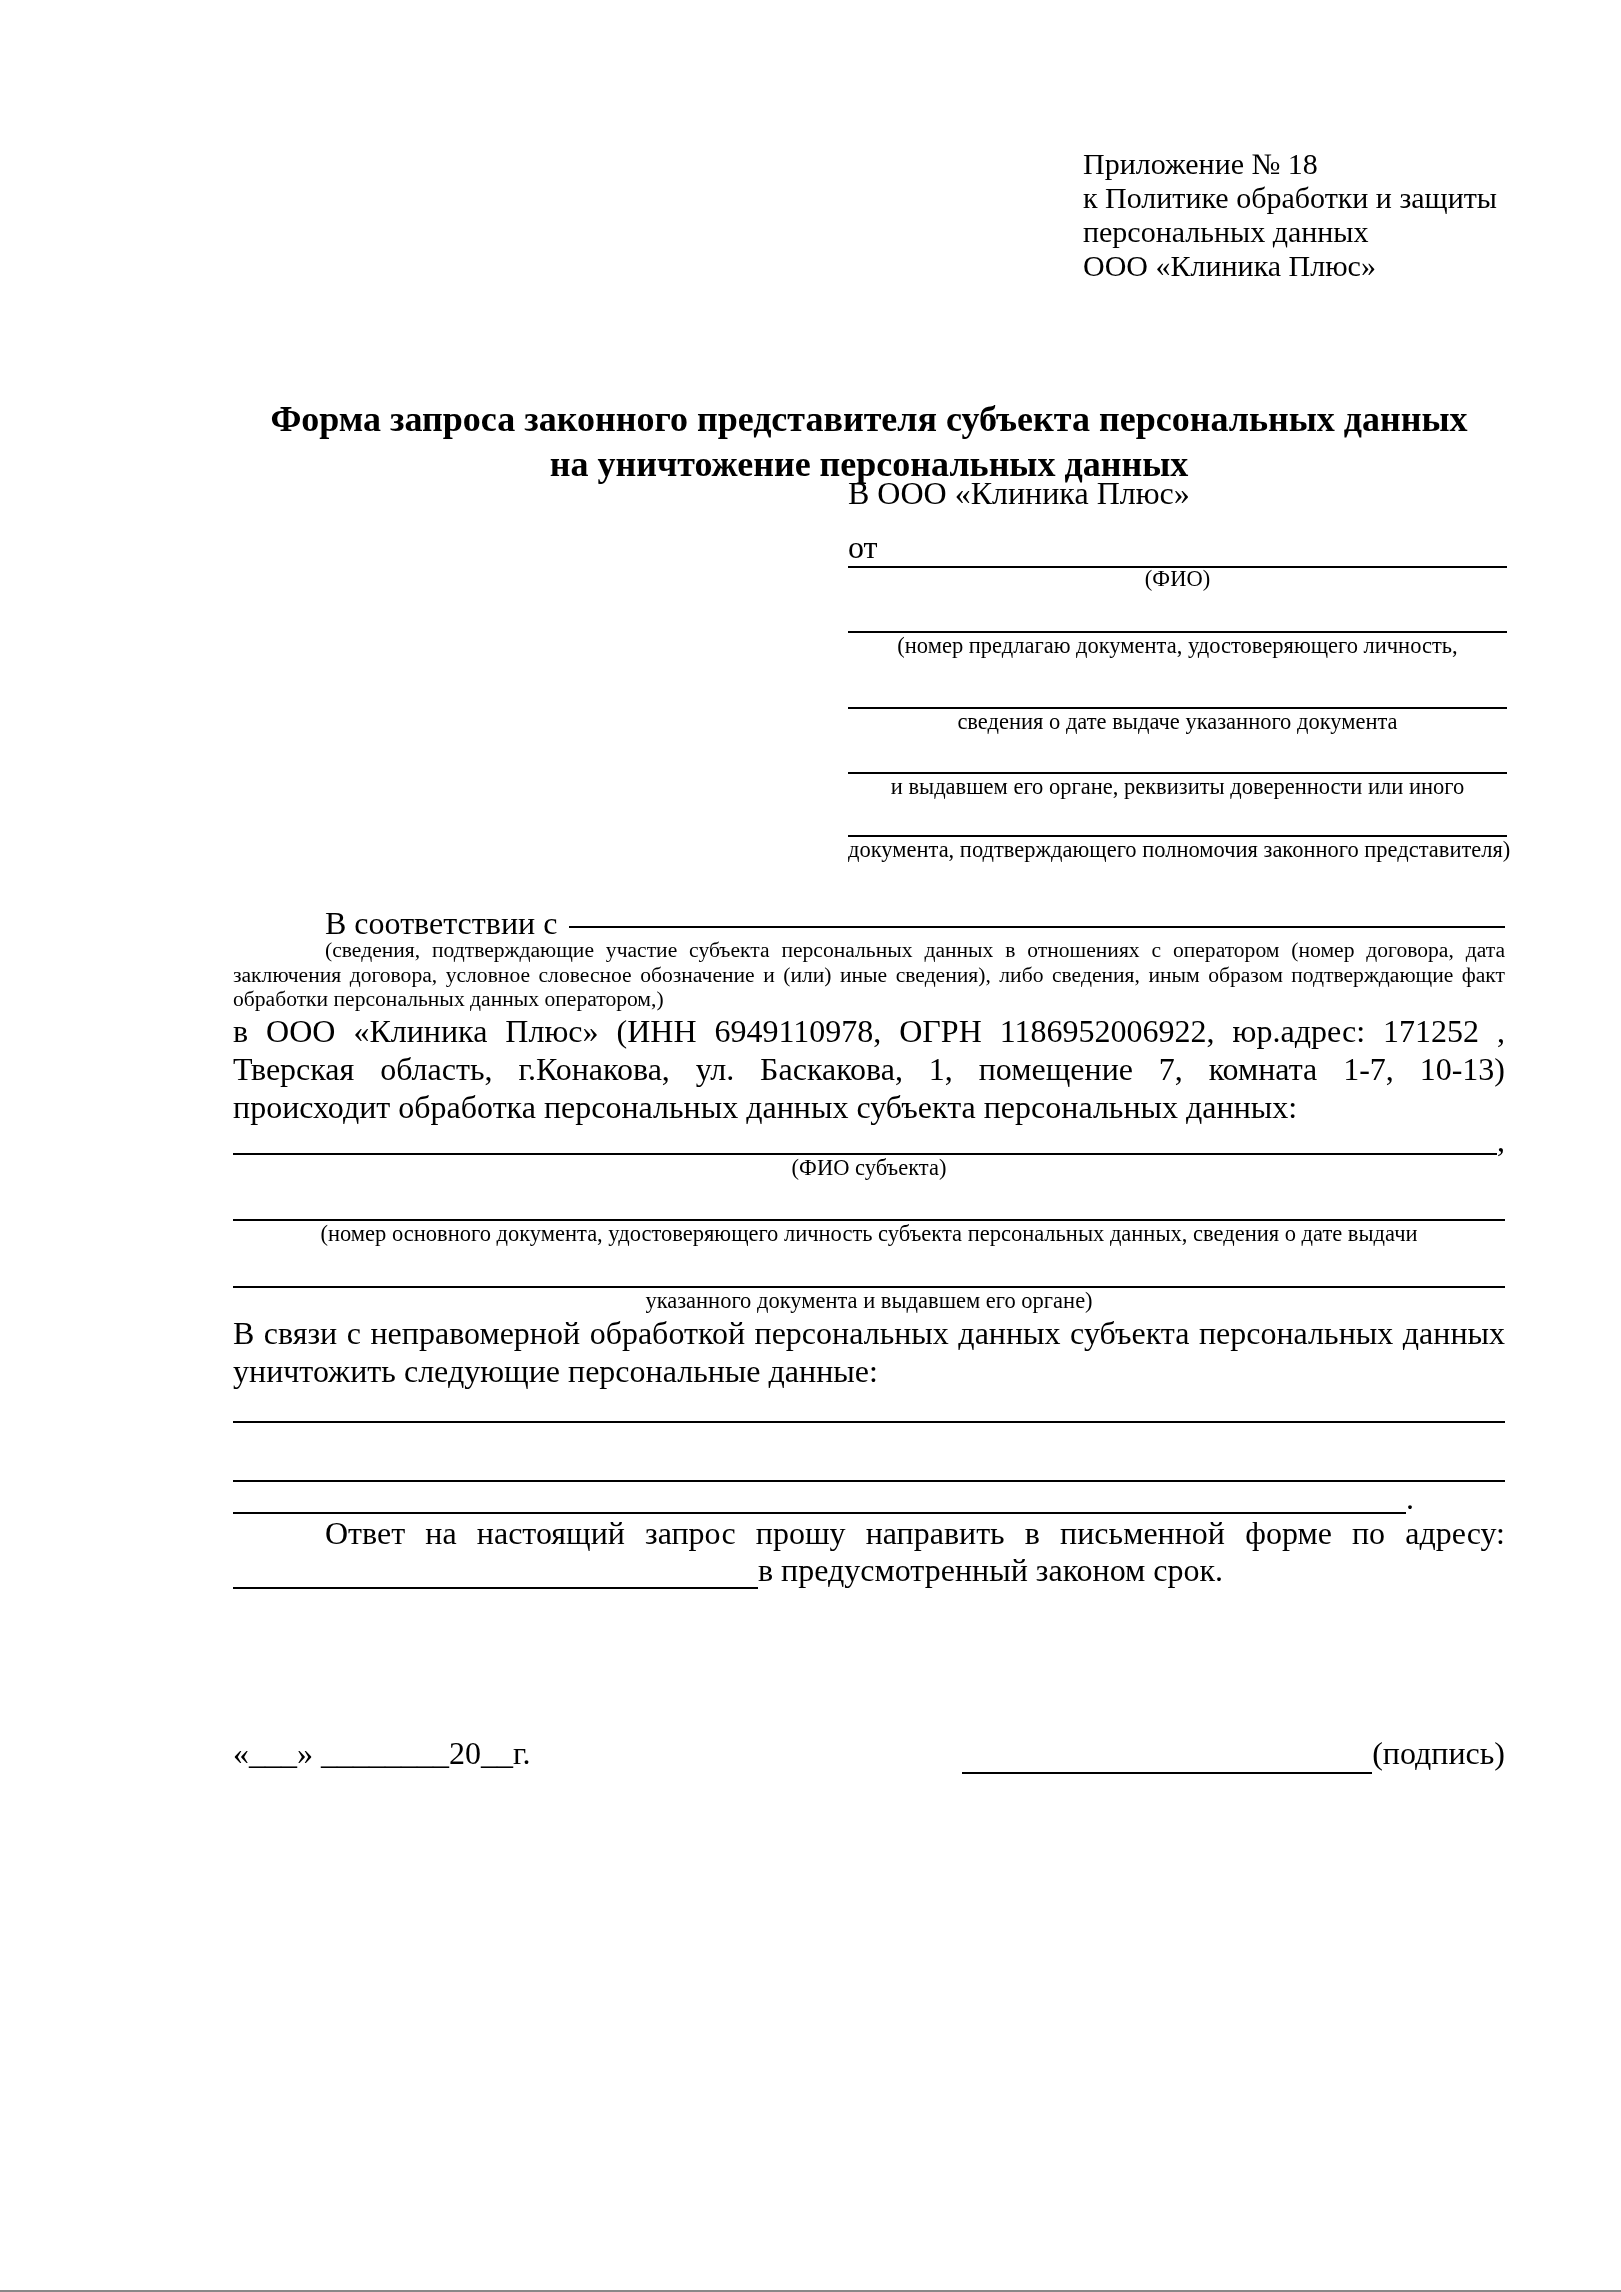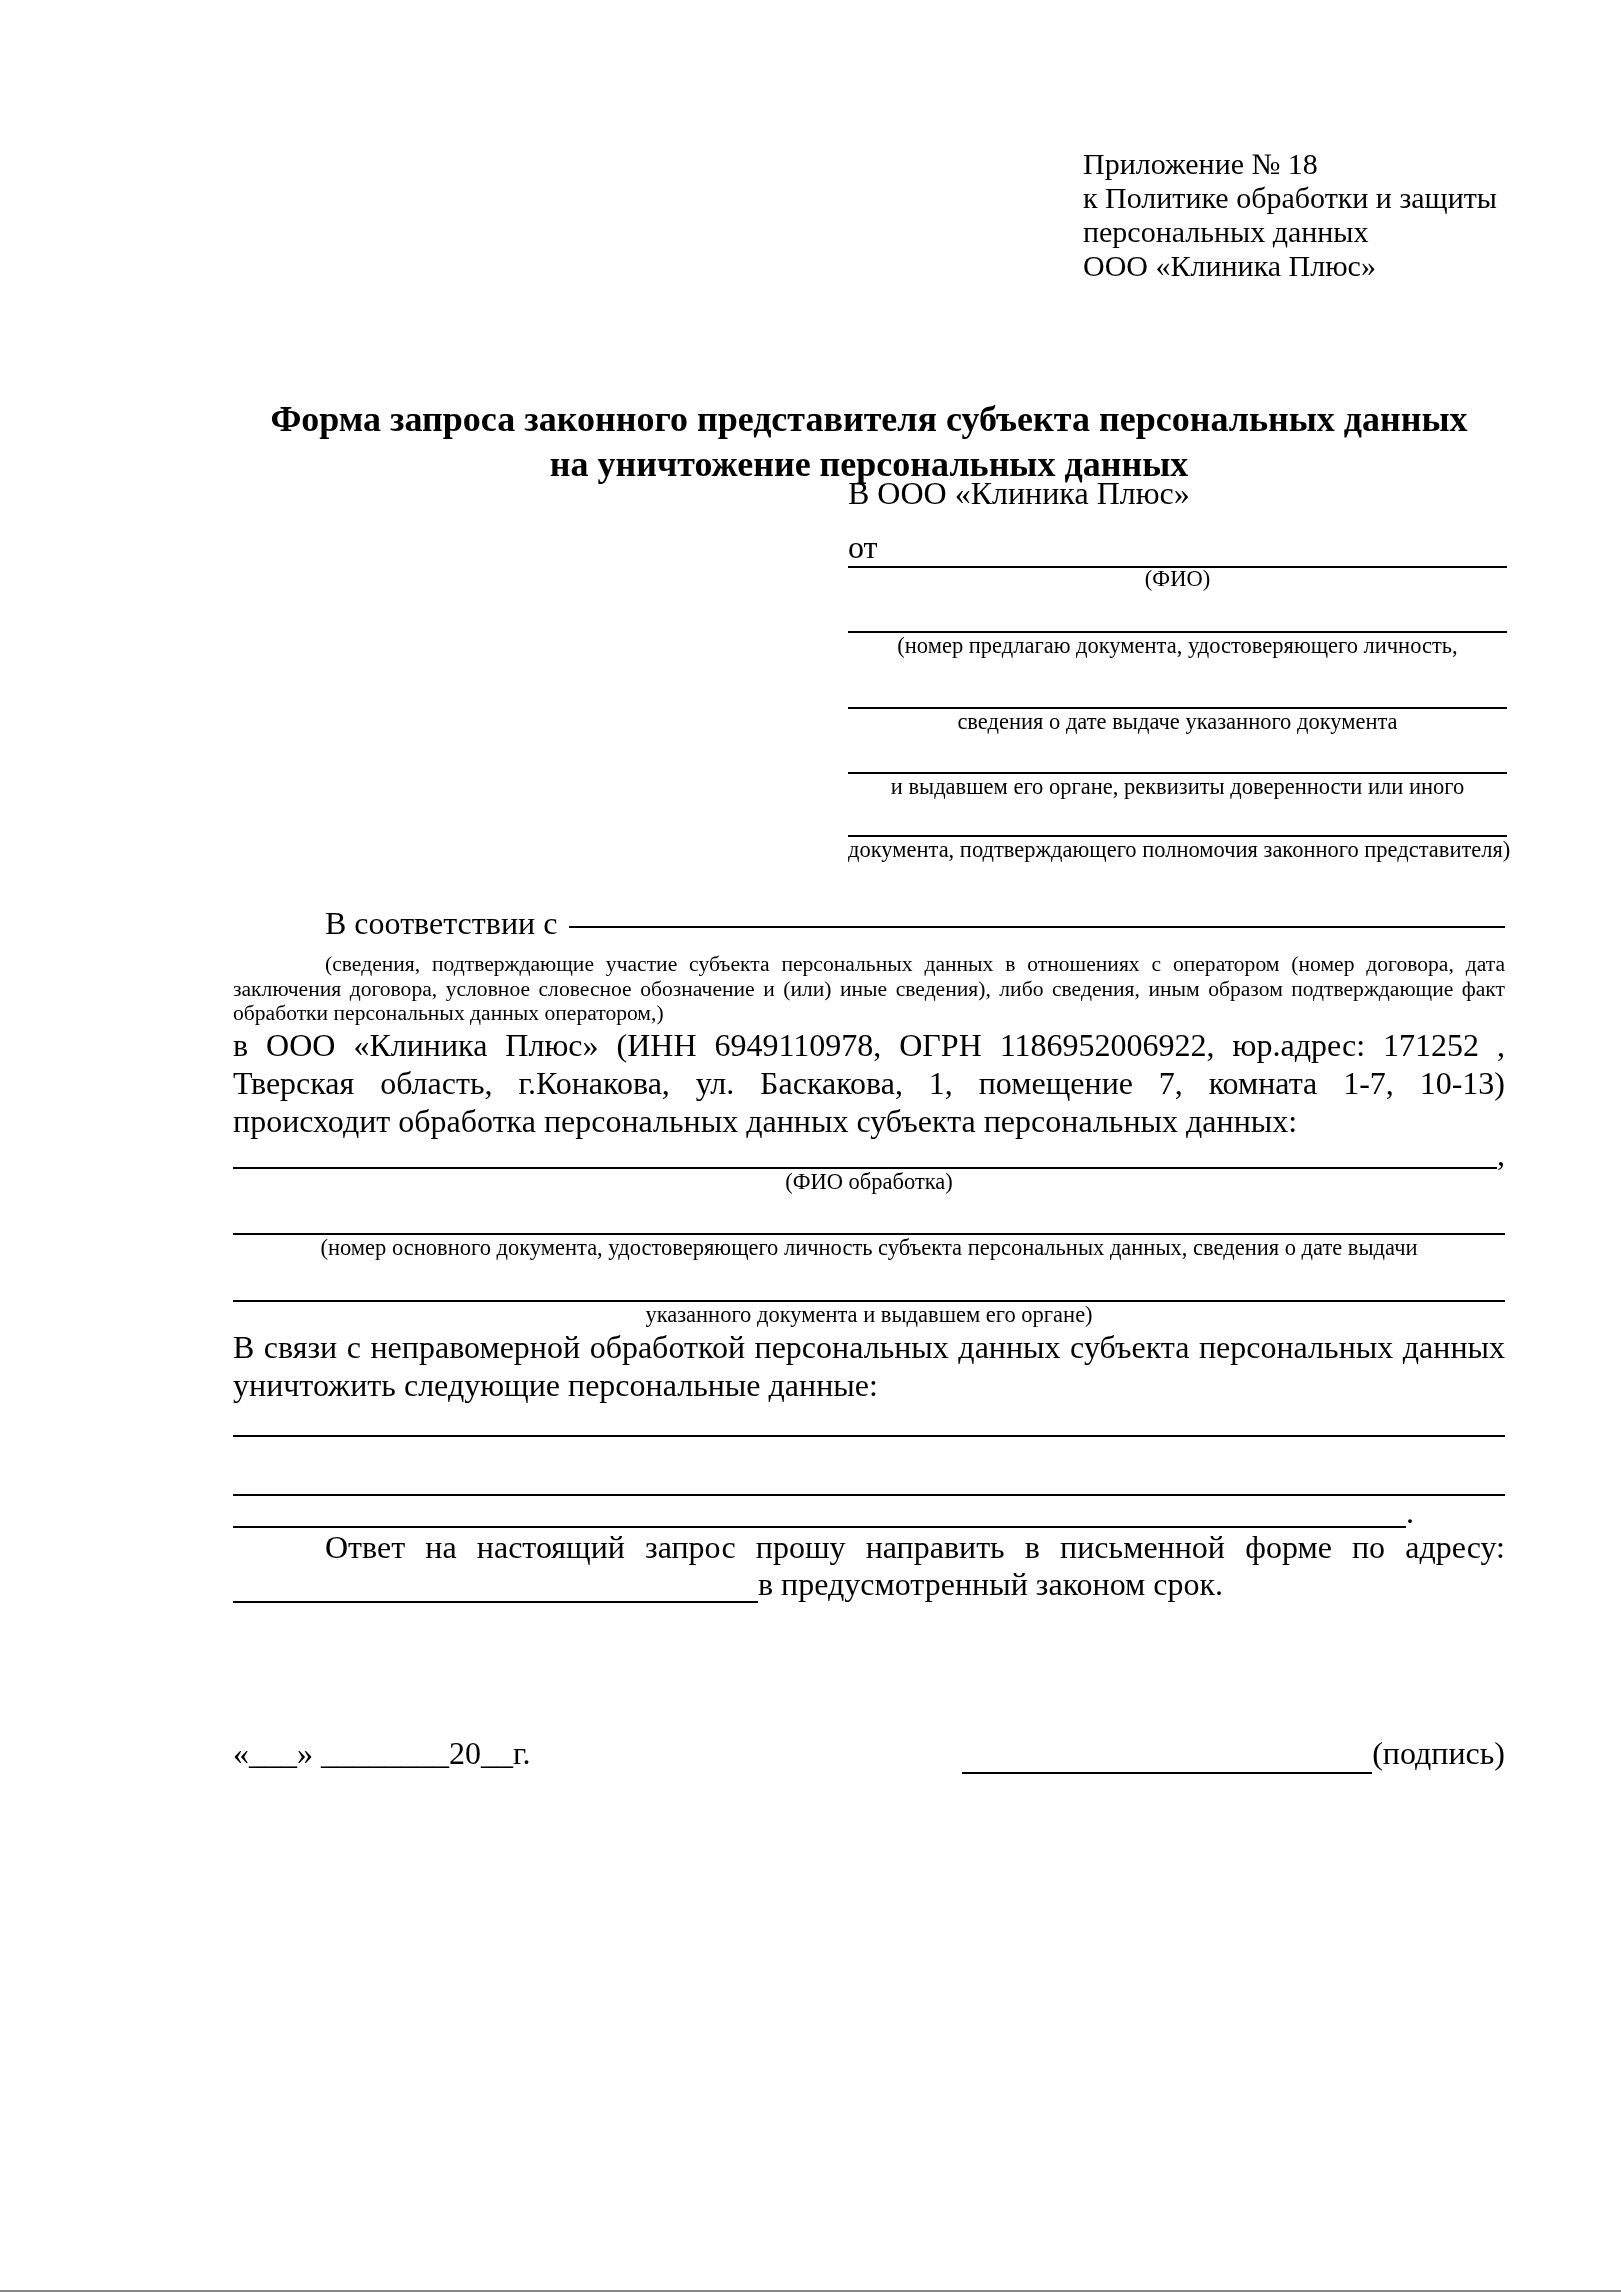--- a/index.html
+++ b/index.html
@@ -12,21 +12,21 @@
     font-weight:700; font-size:36px; line-height:45px; white-space:nowrap; }
   .addr { position:absolute; top:474px; left:848px; width:659px; font-size:32px; line-height:39px; }
   .from-row { display:flex; margin-top:15px; height:38px; line-height:38px;flex-direction:column; }
   .fill { flex:1 1 auto; border-bottom:2px solid #000; }
   .cap { font-size:22.5px; line-height:25.5px; text-align:center; white-space:nowrap; }
   .blank { border-bottom:2px solid #000; }
   .main { position:absolute; top:887px; left:233px; width:1272px; font-size:32px; line-height:38px; }
   .row-accord { display:flex; height:41px; line-height:41px; }
   .indent { text-indent:92px; }
   .pad-indent { padding-left:92px;margin-top:16px; }
-  .fine { font-size:21.6px; line-height:24.5px; margin-top:24px; }
+  .fine { font-size:21.6px; line-height:24.5px; margin-top:10px; }
   .jl { text-align:justify; text-align-last:justify; }
   .comma-row { display:flex; height:29px; line-height:29px; }
   .capc { font-size:22.5px; line-height:26.5px; text-align:center; }
   .reason-row { display:flex; height:39px; line-height:39px; }
   .period-row { display:flex; height:32px; line-height:32px; }
   .reply2-row { display:flex; height:37px; line-height:37px; }
   .footer { position:absolute; top:1733px; left:233px; width:1272px; display:flex;
     justify-content:space-between; font-size:32px; height:41px; line-height:41px; }
   .sig { display:flex; }
   .sig-line { width:410px; border-bottom:2px solid #000; }
@@ -86,21 +86,21 @@
     <div>
       <div class="jl">в ООО «Клиника Плюс» (ИНН 6949110978, ОГРН 1186952006922, юр.адрес: 171252 ,</div>
       <div class="jl">Тверская область, г.Конакова, ул. Баскакова, 1, помещение 7, комната 1-7, 10-13)</div>
       <div>происходит обработка персональных данных субъекта персональных данных:</div>
     </div>
 
     <div class="comma-row">
       <div class="fill"></div>
       <span>,</span>
     </div>
-    <div class="capc">(ФИО обработка)</div>
+    <div class="capc">(ФИО субъекта)</div>
 
     <div class="blank h39"></div>
     <div class="capc">(номер основного документа, удостоверяющего личность субъекта персональных данных, сведения о дате выдачи</div>
     <div class="blank h39"></div>
     <div class="capc">указанного документа и выдавшем его органе)</div>
 
     <div>
       <div class="jl">В связи с неправомерной обработкой персональных данных субъекта персональных данных</div>
       <div>уничтожить следующие персональные данные:</div>
     </div>

